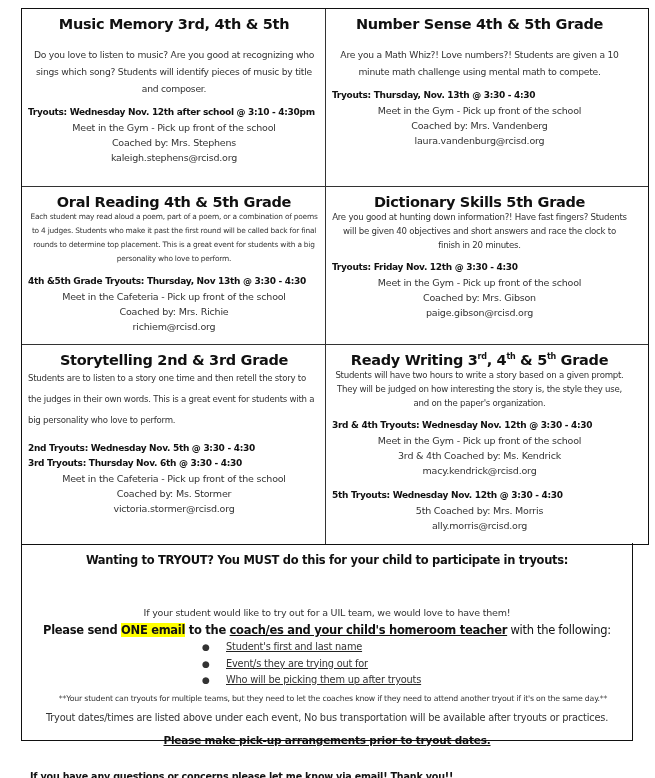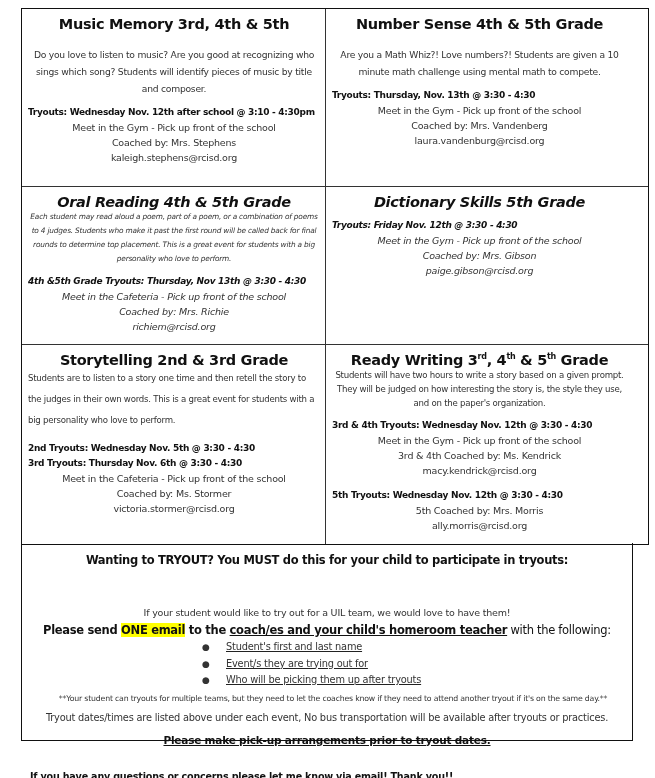--- a/index.html
+++ b/index.html
@@ -10,21 +10,21 @@
   .grid {
     position: absolute; left: 21px; top: 8px; width: 628px;
     border: 1.5px solid #111; box-sizing: border-box;
   }
   .row { display: flex; border-bottom: 1.5px solid #333; box-sizing: border-box; }
   .row:last-child { border-bottom: none; }
   .cell { box-sizing: border-box; padding: 4px 5px 4px 6px; overflow: hidden; }
   .cell.left { width: 304px; border-right: 1.5px solid #333; }
   .cell.right { width: 306px; }
   .r1 { height: 178px; }
-  .r2 { height: 158px; font-style: italic; }
+  .r2 { height: 158px; }
   .r3 { height: 199px; }
   .title {
     font-weight: bold; color: #111; text-align: center; font-size: 14.5px;
     letter-spacing: -0.3px; margin: 3px 0 0 0; white-space: nowrap;
   }
   .title sup { font-size: 8px; }
   .desc { text-align: center; font-size: 9.2px; line-height: 17px; color: #333; letter-spacing: -0.25px; }
   .desc.small { font-size: 7.4px; line-height: 14px; letter-spacing: -0.2px; }
   .desc.left { text-align: left; font-size: 8.6px; line-height: 21px; }
   .desc.mid { font-size: 8.6px; line-height: 14px; }
@@ -83,20 +83,21 @@
       <div class="title">Oral Reading 4th &amp; 5th Grade</div>
       <div class="desc small">Each student may read aloud a poem, part of a poem, or a combination of poems to 4 judges. Students who make it past the first round will be called back for final rounds to determine top placement. This is a great event for students with a big personality who love to perform.</div>
       <div style="height:8px"></div>
       <div class="tryout">4th &amp;5th Grade Tryouts:  Thursday, Nov 13th @ 3:30 - 4:30</div>
       <div class="info">Meet in the Cafeteria - Pick up front of the school</div>
       <div class="info">Coached by: Mrs. Richie</div>
       <div class="info">richiem@rcisd.org</div>
     </div>
     <div class="cell right">
       <div class="title">Dictionary Skills 5th Grade</div>
+      <div class="desc mid">Are you good at hunting down information?! Have fast fingers? Students will be given 40 objectives and short answers and race the clock to finish in 20 minutes.</div>
       <div style="height:8px"></div>
       <div class="tryout">Tryouts: Friday Nov. 12th @ 3:30 - 4:30</div>
       <div class="info">Meet in the Gym - Pick up front of the school</div>
       <div class="info">Coached by: Mrs. Gibson</div>
       <div class="info">paige.gibson@rcisd.org</div>
     </div>
   </div>
 
   <div class="row r3">
     <div class="cell left">

